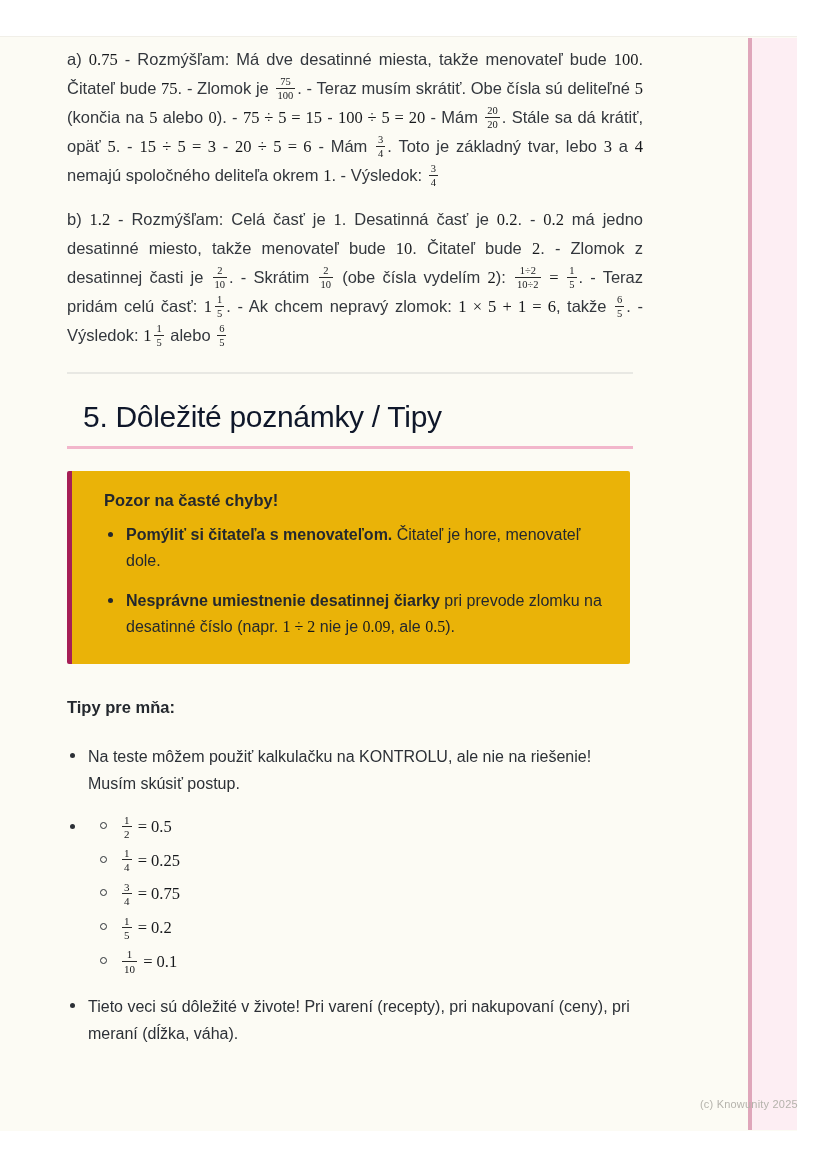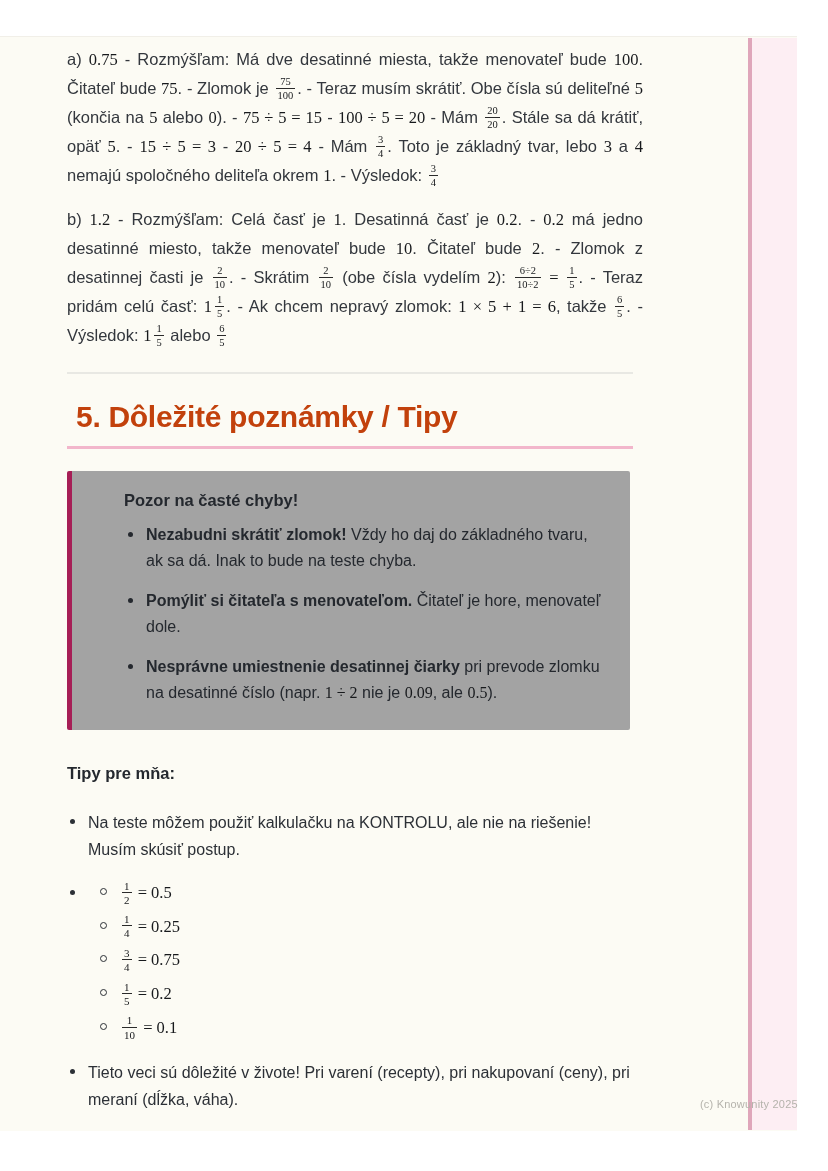--- a/index.html
+++ b/index.html
@@ -31,28 +31,28 @@
     vertical-align:middle;font-family:"Liberation Serif",serif;color:#17191c;
     font-size:10.5px;line-height:1.1;margin:0 2px;position:relative;top:-1px;
   }
   .frac .num{padding:0 2px;}
   .frac .den{border-top:1px solid #2a2a2a;padding:1px 2px 0 2px;}
   .mixed-whole{font-family:"Liberation Serif",serif;color:#17191c;margin-right:1px;}
   hr.divider{
     border:none;border-top:2px solid #e8e8e3;width:566px;margin:22px 0 0 0;
   }
   h2.section-title{
-    font-size:30px;line-height:34px;font-weight:700;color:#c2410c;
-    margin:26px 0 0 9px;letter-spacing:-0.3px;
+    font-size:30px;line-height:34px;font-weight:400;color:#0f172a;
+    margin:26px 0 0 16px;letter-spacing:-0.3px;
   }
   .title-underline{width:566px;height:3px;background:#f2b6cb;margin-top:12px;}
   .callout{
     box-sizing:border-box;width:563px;margin-top:22px;
-    background:#a3a3a3;border-left:5px solid #a61e56;border-radius:2px;
-    padding:20px 26px 10px 52px;color:#24282e;
+    background:#eab308;border-left:5px solid #a61e56;border-radius:2px;
+    padding:20px 26px 10px 32px;color:#24282e;
   }
   .callout-title{font-weight:700;font-size:16.5px;margin:0 0 12px 0;}
   ul{list-style:none;margin:0;padding:0;}
   .callout-list li{
     position:relative;padding-left:22px;font-size:16px;line-height:26px;margin-bottom:14px;
   }
   .callout-list li::before{
     content:"";position:absolute;left:4px;top:10px;width:5px;height:5px;
     background:#24282e;border-radius:50%;
   }
@@ -86,35 +86,35 @@
 
 <div class="card">
   <div class="content">
 
     <p class="body-text">a) <span class="math">0.75</span> - Rozmýšľam: Má dve desatinné miesta, takže menovateľ bude <span class="math">100</span>. Čitateľ bude <span class="math">75</span>. - Zlomok je <span class="frac">
           <span class="num">75</span>
           <span class="den">100</span>
         </span>. - Teraz musím skrátiť. Obe čísla sú deliteľné <span class="math">5</span> (končia na <span class="math">5</span> alebo <span class="math">0</span>). - <span class="math">75 ÷ 5 = 15</span> - <span class="math">100 ÷ 5 = 20</span> - Mám <span class="frac">
           <span class="num">20</span>
           <span class="den">20</span>
-        </span>. Stále sa dá krátiť, opäť <span class="math">5</span>. - <span class="math">15 ÷ 5 = 3</span> - <span class="math">20 ÷ 5 = 4</span> - Mám <span class="frac">
+        </span>. Stále sa dá krátiť, opäť <span class="math">5</span>. - <span class="math">15 ÷ 5 = 3</span> - <span class="math">20 ÷ 5 = 6</span> - Mám <span class="frac">
           <span class="num">3</span>
           <span class="den">4</span>
         </span>. Toto je základný tvar, lebo <span class="math">3</span> a <span class="math">4</span> nemajú spoločného deliteľa okrem <span class="math">1</span>. - Výsledok: <span class="frac">
           <span class="num">3</span>
           <span class="den">4</span>
         </span></p>
     <p class="body-text">b) <span class="math">1.2</span> - Rozmýšľam: Celá časť je <span class="math">1</span>. Desatinná časť je <span class="math">0.2</span>. - <span class="math">0.2</span> má jedno desatinné miesto, takže menovateľ bude <span class="math">10</span>. Čitateľ bude <span class="math">2</span>. - Zlomok z desatinnej časti je <span class="frac">
           <span class="num">2</span>
           <span class="den">10</span>
         </span>. - Skrátim <span class="frac">
           <span class="num">2</span>
           <span class="den">10</span>
         </span> (obe čísla vydelím <span class="math">2</span>): <span class="frac">
-          <span class="num">6÷2</span>
+          <span class="num">1÷2</span>
           <span class="den">10÷2</span>
         </span><span class="math"> = </span><span class="frac">
           <span class="num">1</span>
           <span class="den">5</span>
         </span>. - Teraz pridám celú časť: <span class="mixed-whole">1</span><span class="frac">
           <span class="num">1</span>
           <span class="den">5</span>
         </span>. - Ak chcem nepravý zlomok: <span class="math">1 × 5 + 1 = 6</span>, takže <span class="frac">
           <span class="num">6</span>
           <span class="den">5</span>
@@ -127,21 +127,20 @@
         </span></p>
 
     <hr class="divider">
 
     <h2 class="section-title">5. Dôležité poznámky / Tipy</h2>
     <div class="title-underline"></div>
 
     <aside class="callout">
       <p class="callout-title">Pozor na časté chyby!</p>
       <ul class="callout-list">
-        <li><strong>Nezabudni skrátiť zlomok!</strong> Vždy ho daj do základného tvaru, ak sa dá. Inak to bude na teste chyba.</li>
         <li><strong>Pomýliť si čitateľa s menovateľom.</strong> Čitateľ je hore, menovateľ dole.</li>
         <li><strong>Nesprávne umiestnenie desatinnej čiarky</strong> pri prevode zlomku na desatinné číslo (napr. <span class="math">1 ÷ 2</span> nie je <span class="math">0.09</span>, ale <span class="math">0.5</span>).</li>
       </ul>
     </aside>
 
     <p class="tips-title">Tipy pre mňa:</p>
 
     <ul class="tips-list">
       <li>Na teste môžem použiť kalkulačku na KONTROLU, ale nie na riešenie! Musím skúsiť postup.</li>
       <li>

